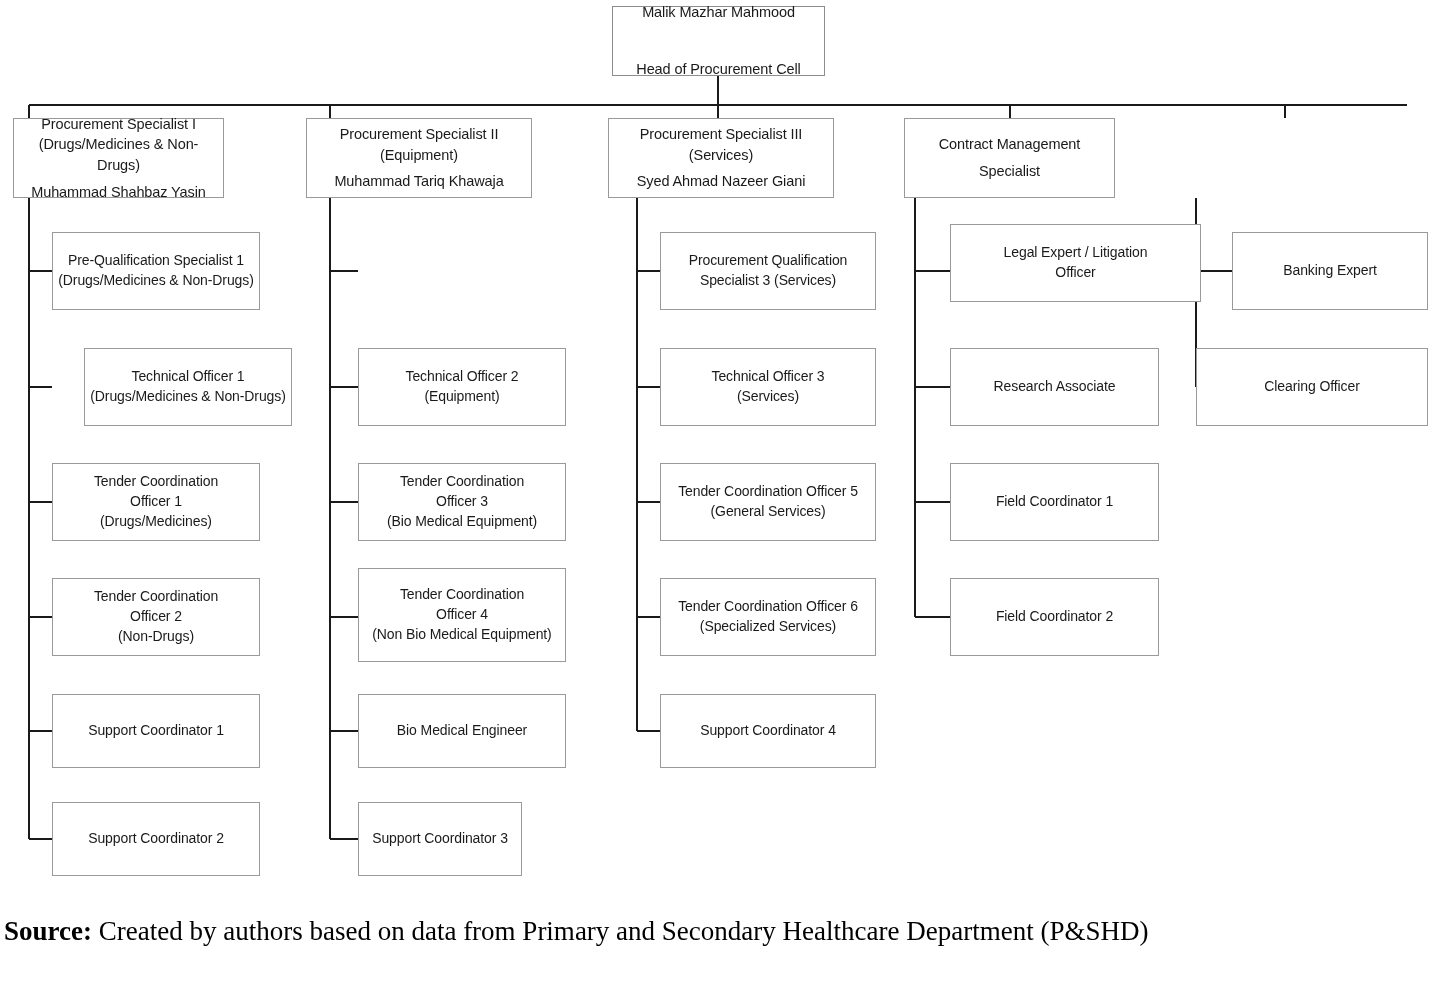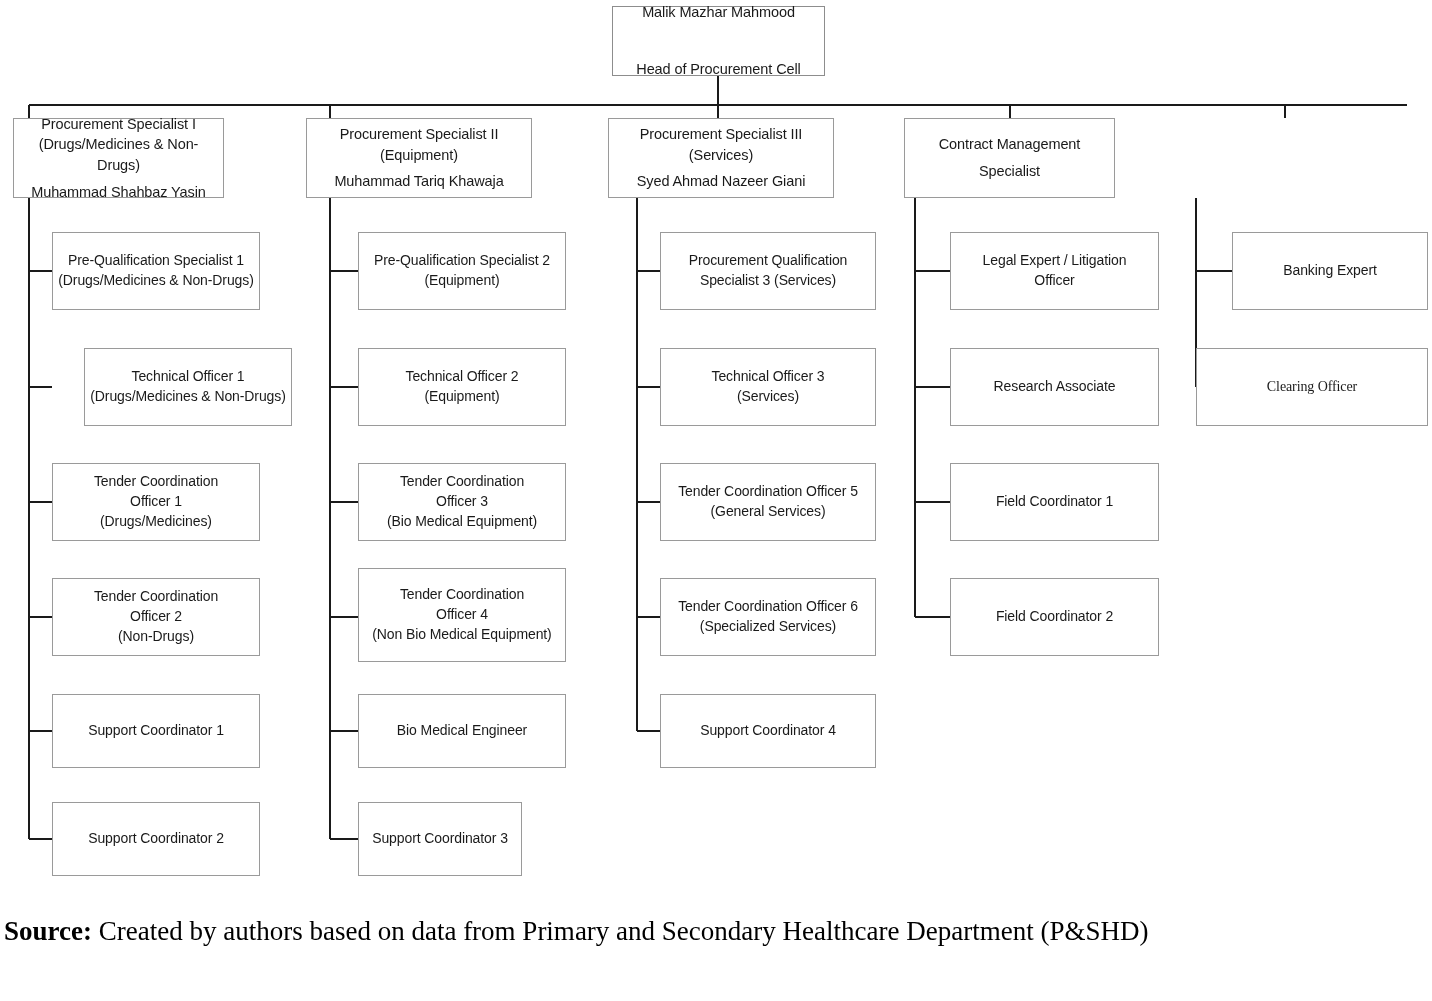--- a/index.html
+++ b/index.html
@@ -190,23 +190,20 @@
     <span class="line">Officer 2</span>
     <span class="line">(Non-Drugs)</span>
   </div>
   <div class="node leaf" style="left:52px; top:694px; width:208px; height:74px;">
     <span class="line">Support Coordinator 1</span>
   </div>
   <div class="node leaf" style="left:52px; top:802px; width:208px; height:74px;">
     <span class="line">Support Coordinator 2</span>
   </div>
 
-  <div class="node leaf" style="left:358px; top:232px; width:208px; height:78px;">
-    <span class="line wrap">Pre-Qualification Specialist 2 (Equipment)</span>
-  </div>
   <div class="node leaf" style="left:358px; top:348px; width:208px; height:78px;">
     <span class="line">Technical Officer 2</span>
     <span class="line">(Equipment)</span>
   </div>
   <div class="node leaf" style="left:358px; top:463px; width:208px; height:78px;">
     <span class="line">Tender Coordination</span>
     <span class="line">Officer 3</span>
     <span class="line">(Bio Medical Equipment)</span>
   </div>
   <div class="node leaf" style="left:358px; top:568px; width:208px; height:94px;">
@@ -231,38 +228,38 @@
   <div class="node leaf" style="left:660px; top:463px; width:216px; height:78px;">
     <span class="line wrap">Tender Coordination Officer 5 (General Services)</span>
   </div>
   <div class="node leaf" style="left:660px; top:578px; width:216px; height:78px;">
     <span class="line wrap">Tender Coordination Officer 6 (Specialized Services)</span>
   </div>
   <div class="node leaf" style="left:660px; top:694px; width:216px; height:74px;">
     <span class="line">Support Coordinator 4</span>
   </div>
 
-  <div class="node leaf" style="left:950px; top:232px; width:209px; height:78px;align-items:center;">
+  <div class="node leaf" style="left:950px; top:224px; width:251px; height:78px;align-items:center;">
     <span class="line">Legal Expert / Litigation</span>
     <span class="line">Officer</span>
   </div>
   <div class="node leaf" style="left:950px; top:348px; width:209px; height:78px;">
     <span class="line">Research Associate</span>
   </div>
   <div class="node leaf" style="left:950px; top:463px; width:209px; height:78px;">
     <span class="line">Field Coordinator 1</span>
   </div>
   <div class="node leaf" style="left:950px; top:578px; width:209px; height:78px;">
     <span class="line">Field Coordinator 2</span>
   </div>
 
   <div class="node leaf" style="left:1232px; top:232px; width:196px; height:78px;">
     <span class="line">Banking Expert</span>
   </div>
-  <div class="node leaf" style="left:1196px; top:348px; width:232px; height:78px;font-family:Liberation Serif, serif;">
+  <div class="node leaf" style="left:1196px; top:348px; width:232px; height:78px;">
     <span class="line">Clearing Officer</span>
   </div>
 
   <div id="source">
     <span class="src-label">Source:</span><span> Created by authors based on data from Primary and Secondary Healthcare Department (P&amp;SHD)</span>
   </div>
 
 </div>
 
 </body></html>

